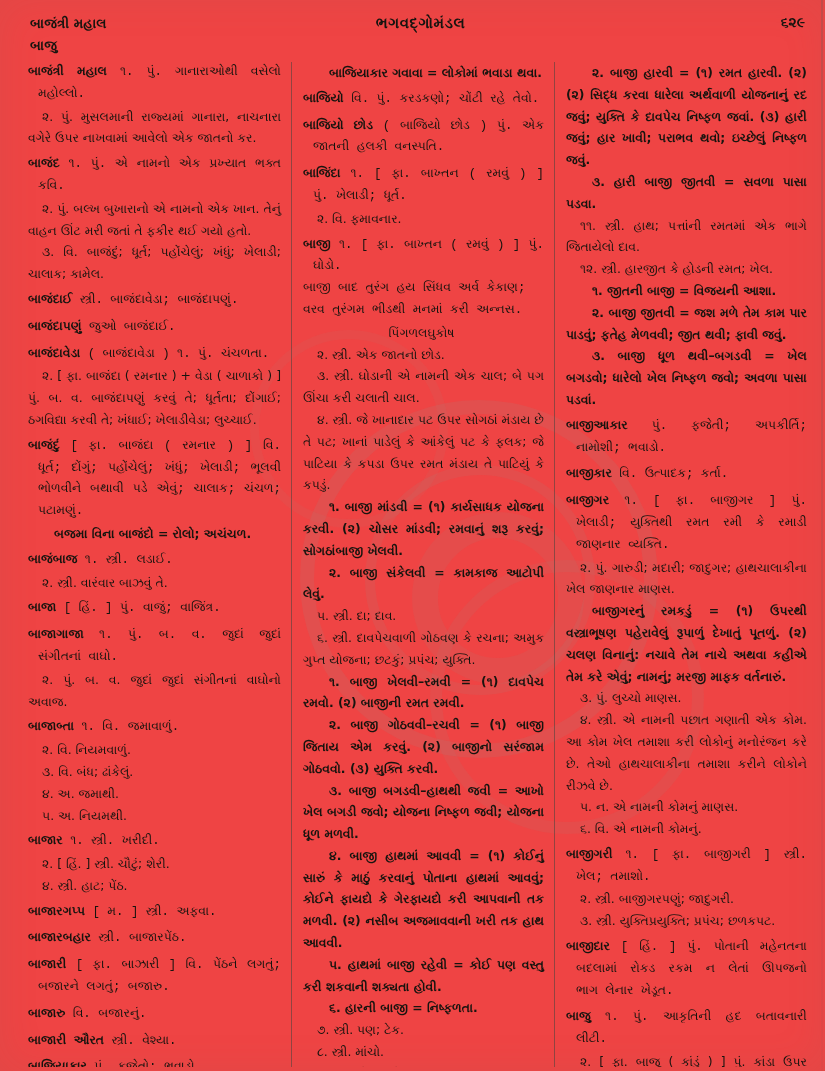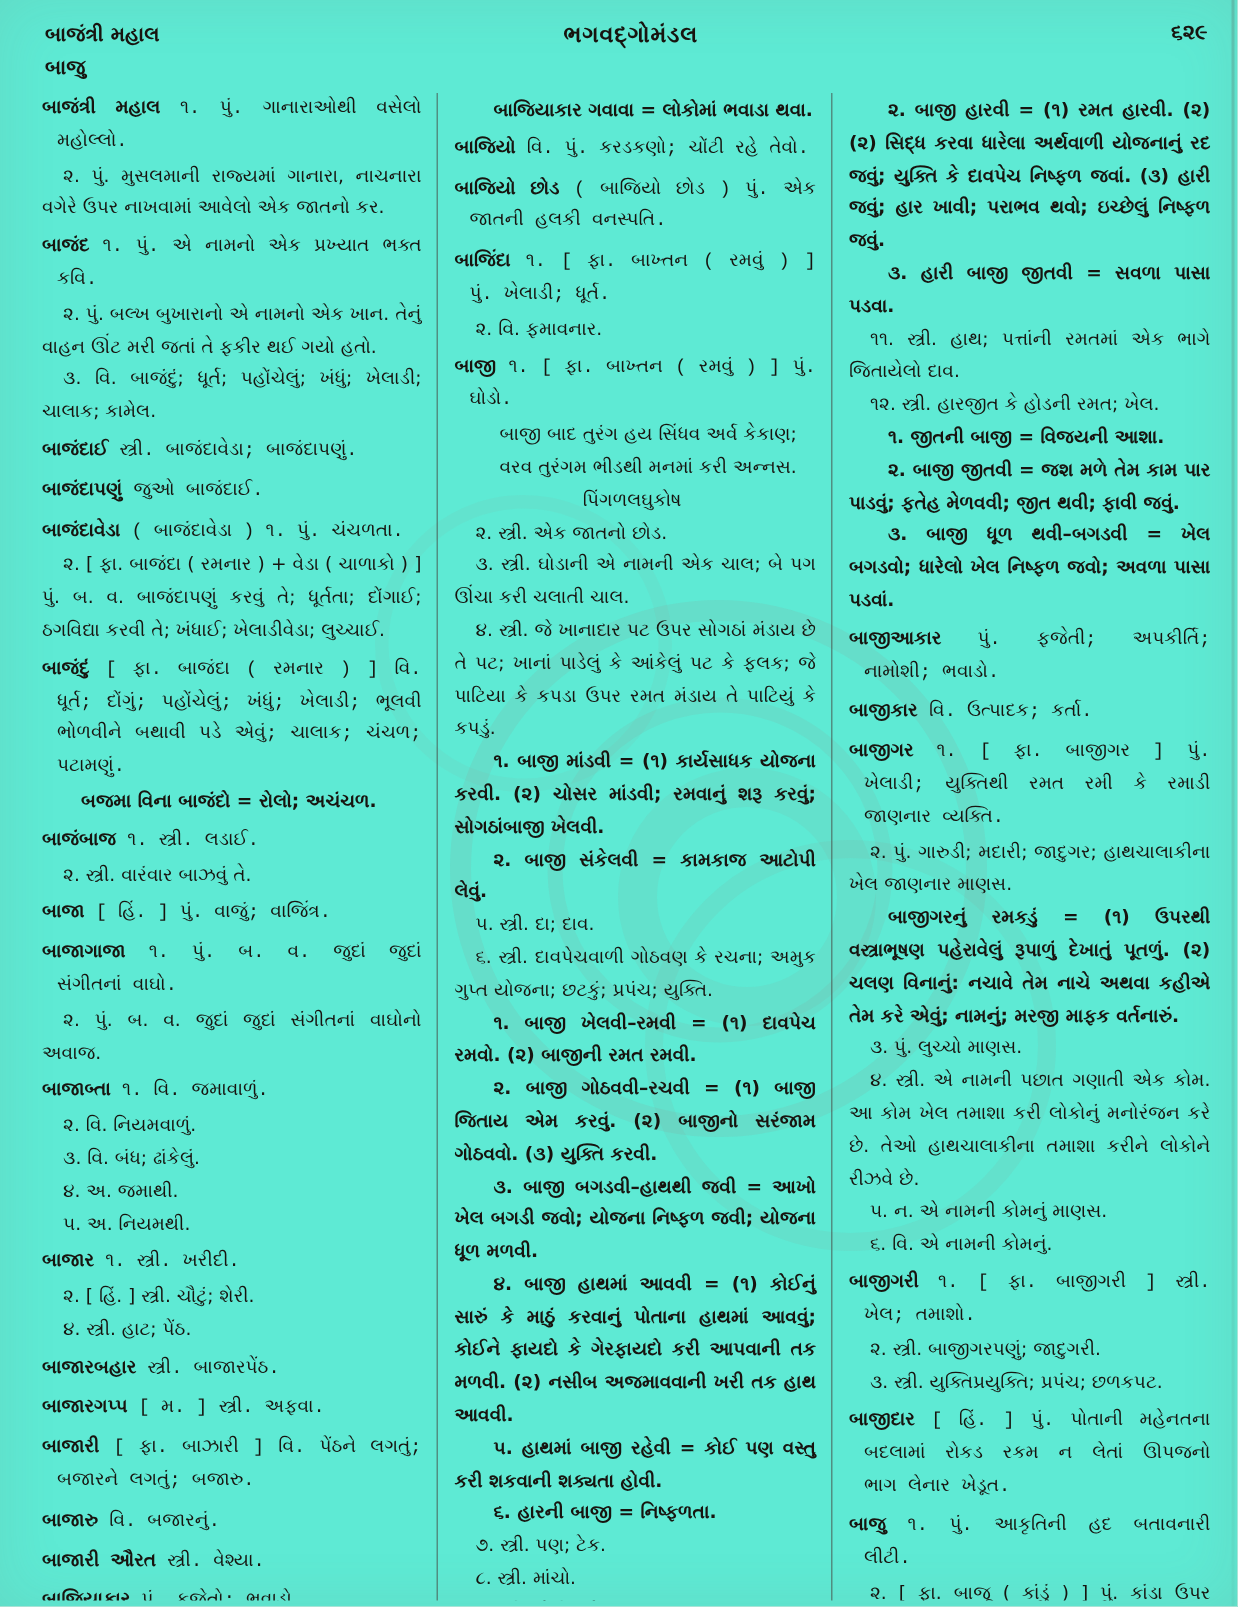--- a/index.html
+++ b/index.html
@@ -1,20 +1,20 @@
 <!DOCTYPE html>
 <html><head>
 <meta charset="utf-8">
 <style>
   html,body{margin:0;padding:0;background:#e8e6e0;}
   .page{
     position:relative;
     width:825px;height:1071px;
     margin:0 auto;
-    background:#5eead4;
+    background:#ef4444;
     color:#17140f;
     font-family:"DejaVu Sans","Liberation Sans",sans-serif;
     overflow:hidden;
     box-shadow:inset 0 0 40px rgba(120,110,90,.12);
   }
   
   .page::after{
     content:"";position:absolute;top:0;right:2px;bottom:0;width:2px;
     background:linear-gradient(to bottom,rgba(90,90,85,.25),rgba(90,90,85,.05));
     pointer-events:none;
@@ -46,21 +46,21 @@
   }
   .col + .col{
     border-left:1px solid rgba(70,68,62,.55);
     padding-left:11px;
   }
   .col p{margin:0 0 0 0;}
   p.entry{margin-top:5px;padding-left:10px;text-indent:-10px;font-family:Liberation Mono, monospace;}
   p.entry:first-child{margin-top:0;}
   p.sense{text-indent:14px;}
   p.idiom{text-indent:26px;font-weight:bold;}
-  p.verse{margin-left:30px;text-indent:0;}
+  p.verse{text-indent:0;font-family:Liberation Mono, monospace;}
   p.cite{text-align:center;margin-right:4px;}
   .hw{font-weight:bold;}
 </style>
 </head>
 <body>
 
 <div class="page">
 
   <div class="wm w5"></div>
   <div class="wm w1"></div>
@@ -96,22 +96,22 @@
         <p class="entry"><span class="hw">બાજાગાજા </span>૧. પું. બ. વ. જુદાં જુદાં સંગીતનાં વાઘો.</p>
         <p class="sense">૨. પું. બ. વ. જુદાં જુદાં સંગીતનાં વાઘોનો અવાજ.</p>
         <p class="entry"><span class="hw">બાજાબ્તા </span>૧. વિ. જમાવાળું.</p>
         <p class="sense">૨. વિ. નિયમવાળું.</p>
         <p class="sense">૩. વિ. બંધ; ઢાંકેલું.</p>
         <p class="sense">૪. અ. જમાથી.</p>
         <p class="sense">૫. અ. નિયમથી.</p>
         <p class="entry"><span class="hw">બાજાર </span>૧. સ્ત્રી. ખરીદી.</p>
         <p class="sense">૨. [ હિં. ] સ્ત્રી. ચૌટું; શેરી.</p>
         <p class="sense">૪. સ્ત્રી. હાટ; પેંઠ.</p>
+        <p class="entry"><span class="hw">બાજારગપ્પ </span>[ મ. ] સ્ત્રી. અફવા.</p>
         <p class="entry"><span class="hw">બાજારબહાર </span>સ્ત્રી. બાજારપેંઠ.</p>
-        <p class="entry"><span class="hw">બાજારગપ્પ </span>[ મ. ] સ્ત્રી. અફવા.</p>
         <p class="entry"><span class="hw">બાજારી </span>[ ફા. બાઝારી ] વિ. પેંઠને લગતું; બજારને લગતું; બજારુ.</p>
         <p class="entry"><span class="hw">બાજારુ </span>વિ. બજારનું.</p>
         <p class="entry"><span class="hw">બાજારી ઔરત </span>સ્ત્રી. વેશ્યા.</p>
         <p class="entry"><span class="hw">બાજિયાકાર </span>પું. ફજેતો; ભવાડો.</p>
       </div>
     <div class="col">
         <p class="idiom">બાજિયાકાર ગવાવા = લોકોમાં ભવાડા થવા.</p>
         <p class="entry"><span class="hw">બાજિયો </span>વિ. પું. કરડકણો; ચોંટી રહે તેવો.</p>
         <p class="entry"><span class="hw">બાજિયો છોડ </span>( બાજિયો છોડ ) પું. એક જાતની હલકી વનસ્પતિ.</p>
         <p class="entry"><span class="hw">બાજિંદા </span>૧. [ ફા. બાખ્તન ( રમવું ) ] પું. ખેલાડી; ધૂર્ત.</p>

